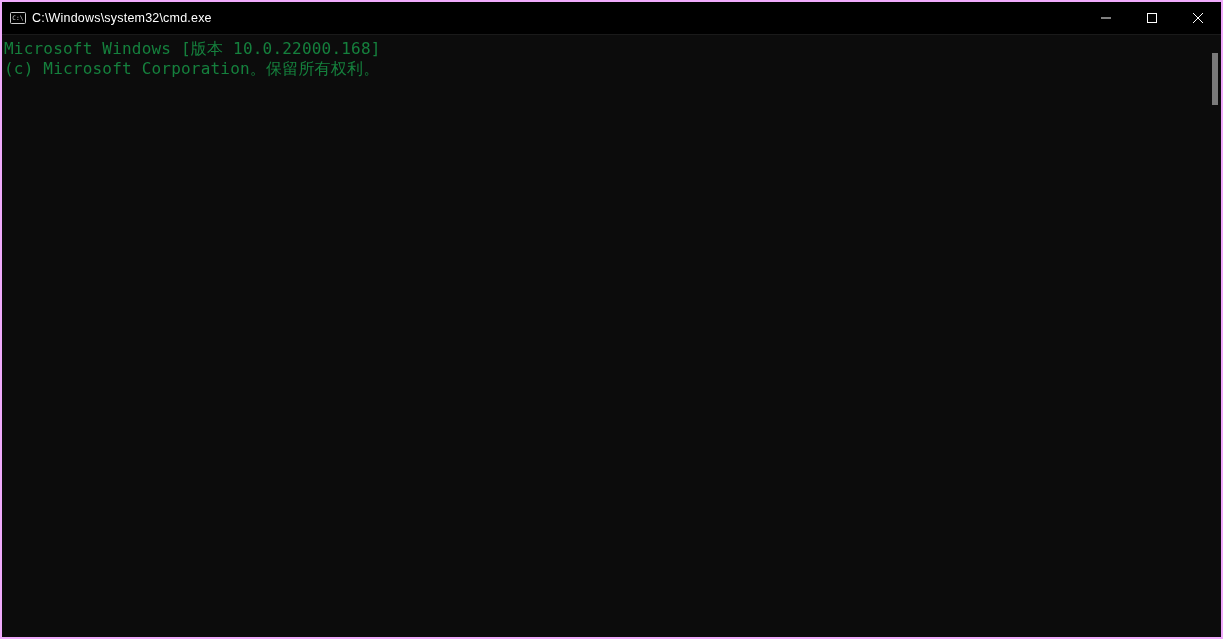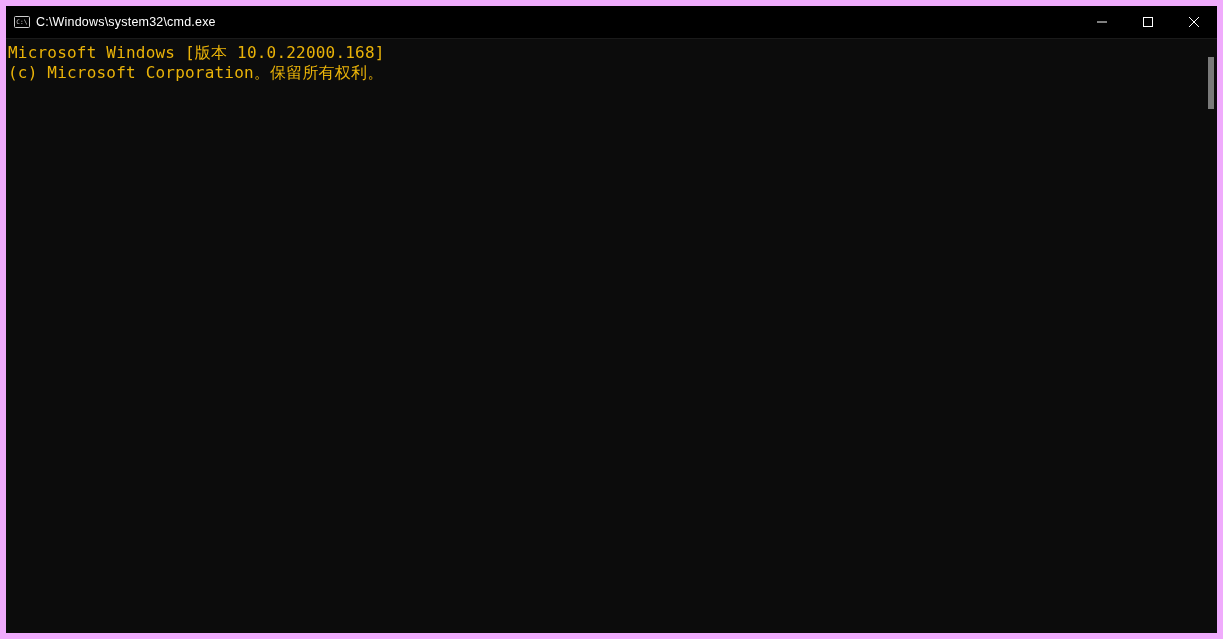--- a/index.html
+++ b/index.html
@@ -10,21 +10,21 @@
     background: #000;
     overflow: hidden;
     font-family: Consolas, "Lucida Console", "Courier New", monospace;
   }
   .window {
     width: 1223px;
     height: 639px;
     background: #0c0c0c;
     position: relative;
     box-sizing: border-box;
-    border: 6px solid #f0abfc;
+    border: 2px solid #f0abfc;
   }
   .titlebar {
     height: 32px;
     background: #000000;
     display: flex;
     align-items: center;
     justify-content: space-between;
     border-bottom: 1px solid #1a1a1a;
   }
   .titlebar-left {
@@ -66,21 +66,21 @@
     stroke: #ffffff;
     fill: none;
   }
   .terminal {
     position: absolute;
     top: 33px;
     left: 0;
     right: 0;
     bottom: 0;
     background: #0c0c0c;
-    color: #eab308;
+    color: #15803d;
     font-size: 16px;
     line-height: 20px;
     padding: 4px 0 0 2px;
     white-space: pre;
     font-family: "NSimSun", "SimSun", Consolas, monospace;
     letter-spacing: 0.2px;
   }
   .terminal .line {
     display: block;
   }

